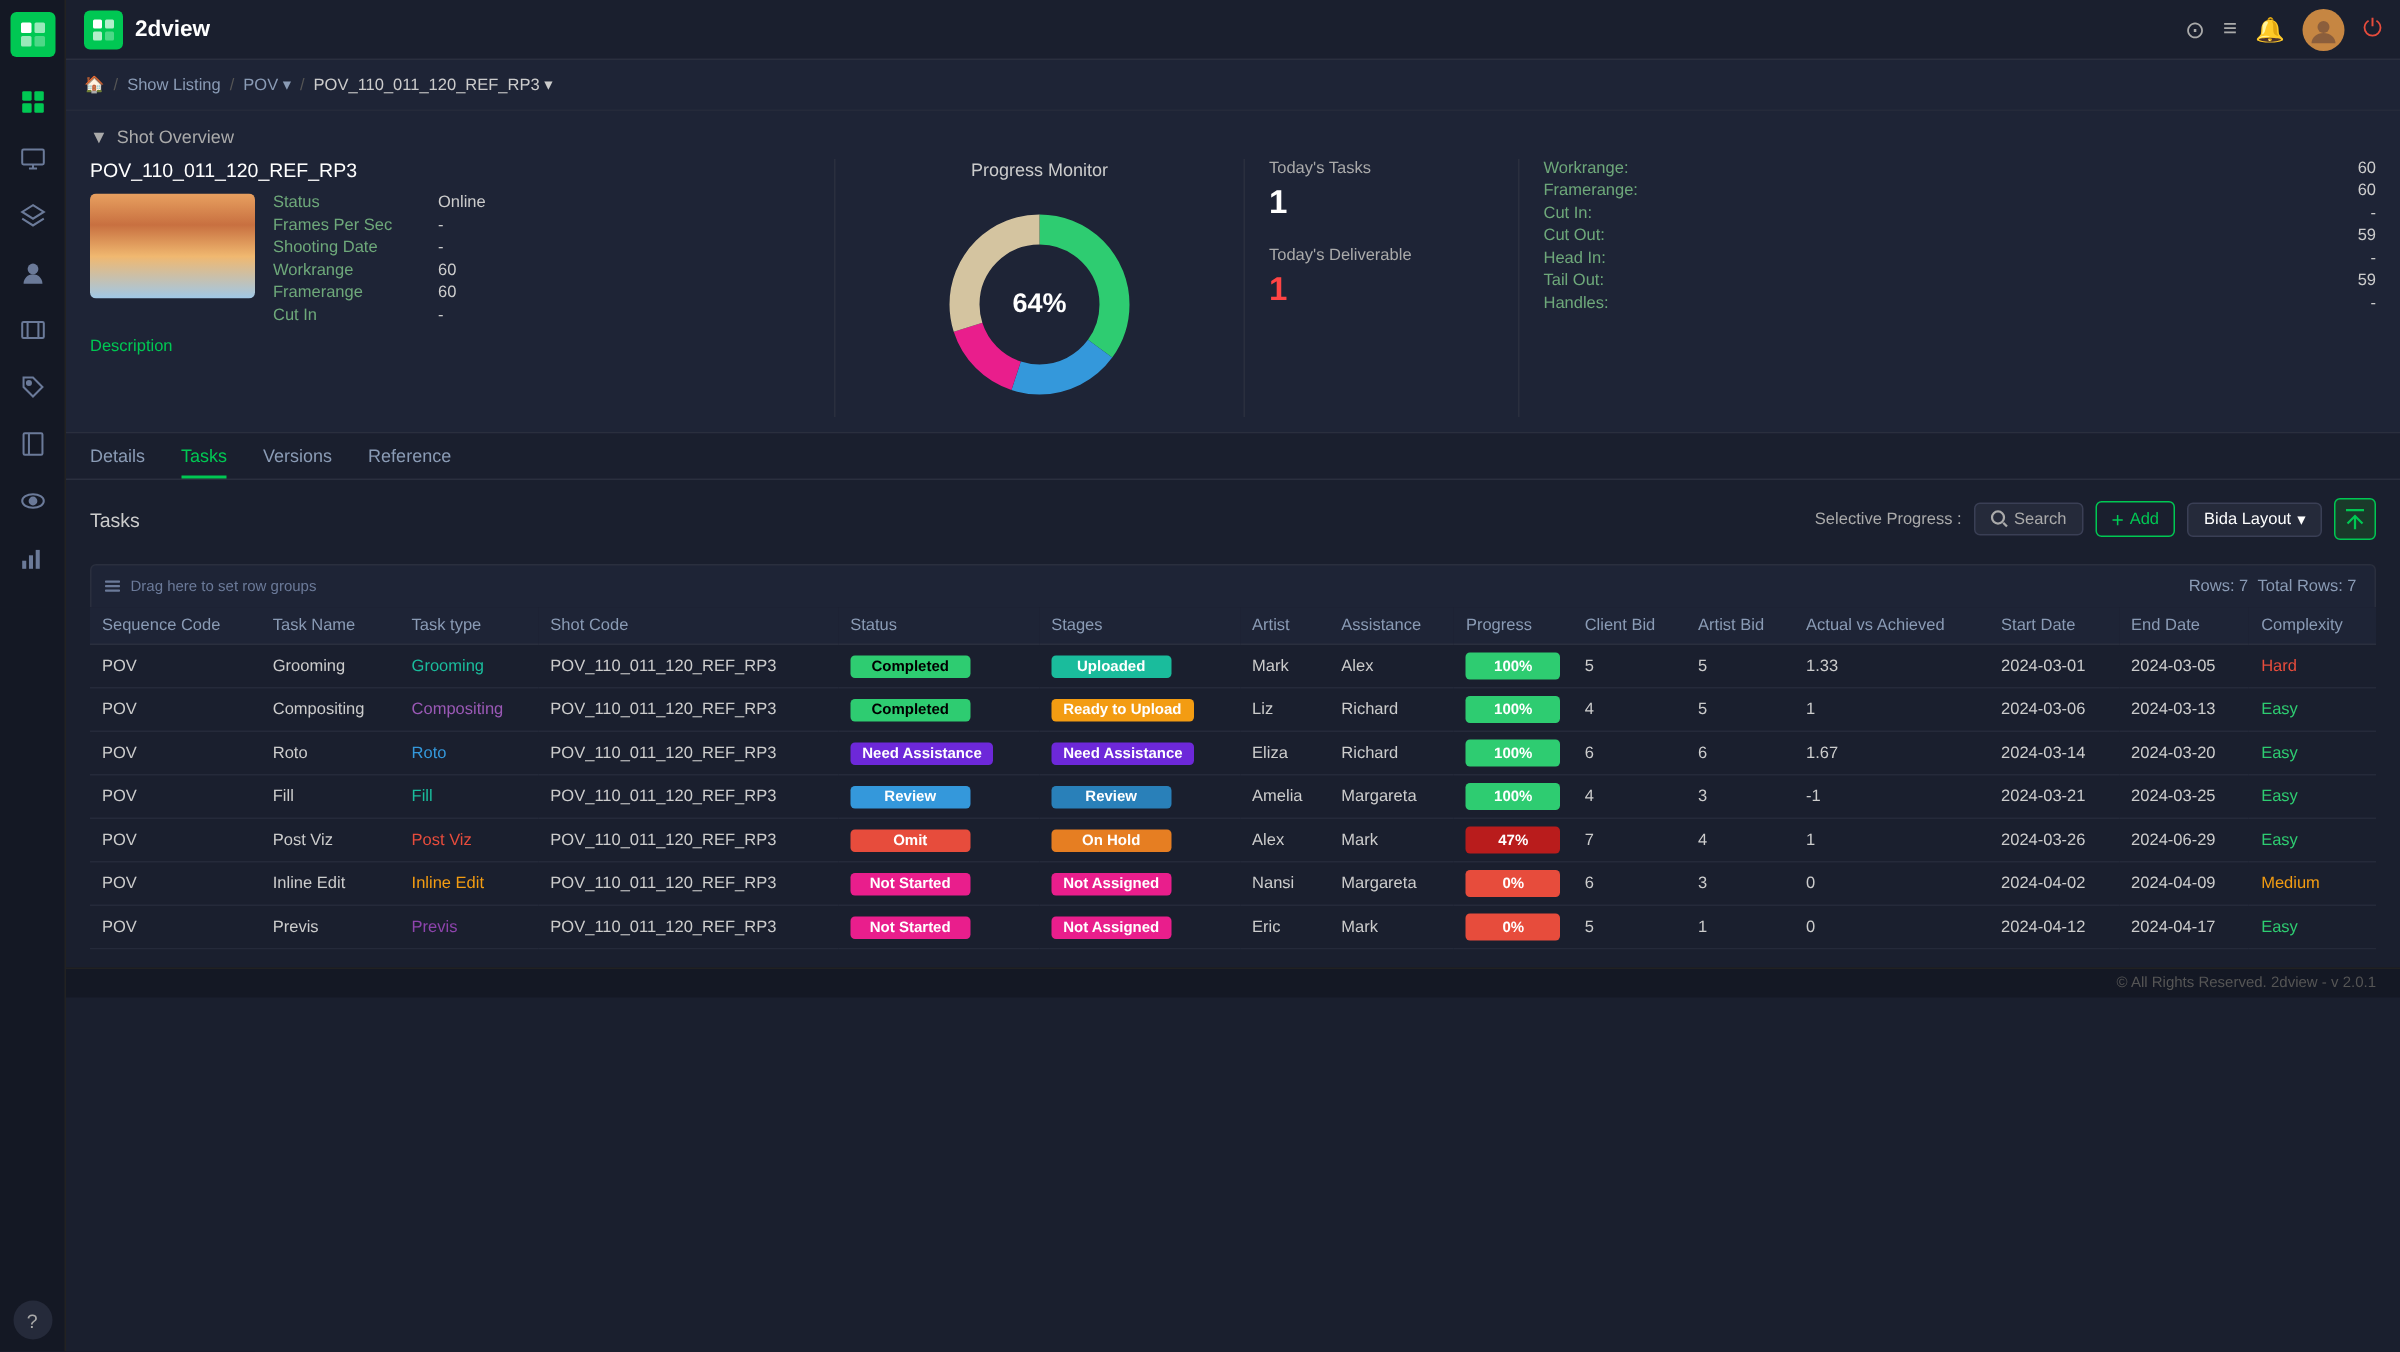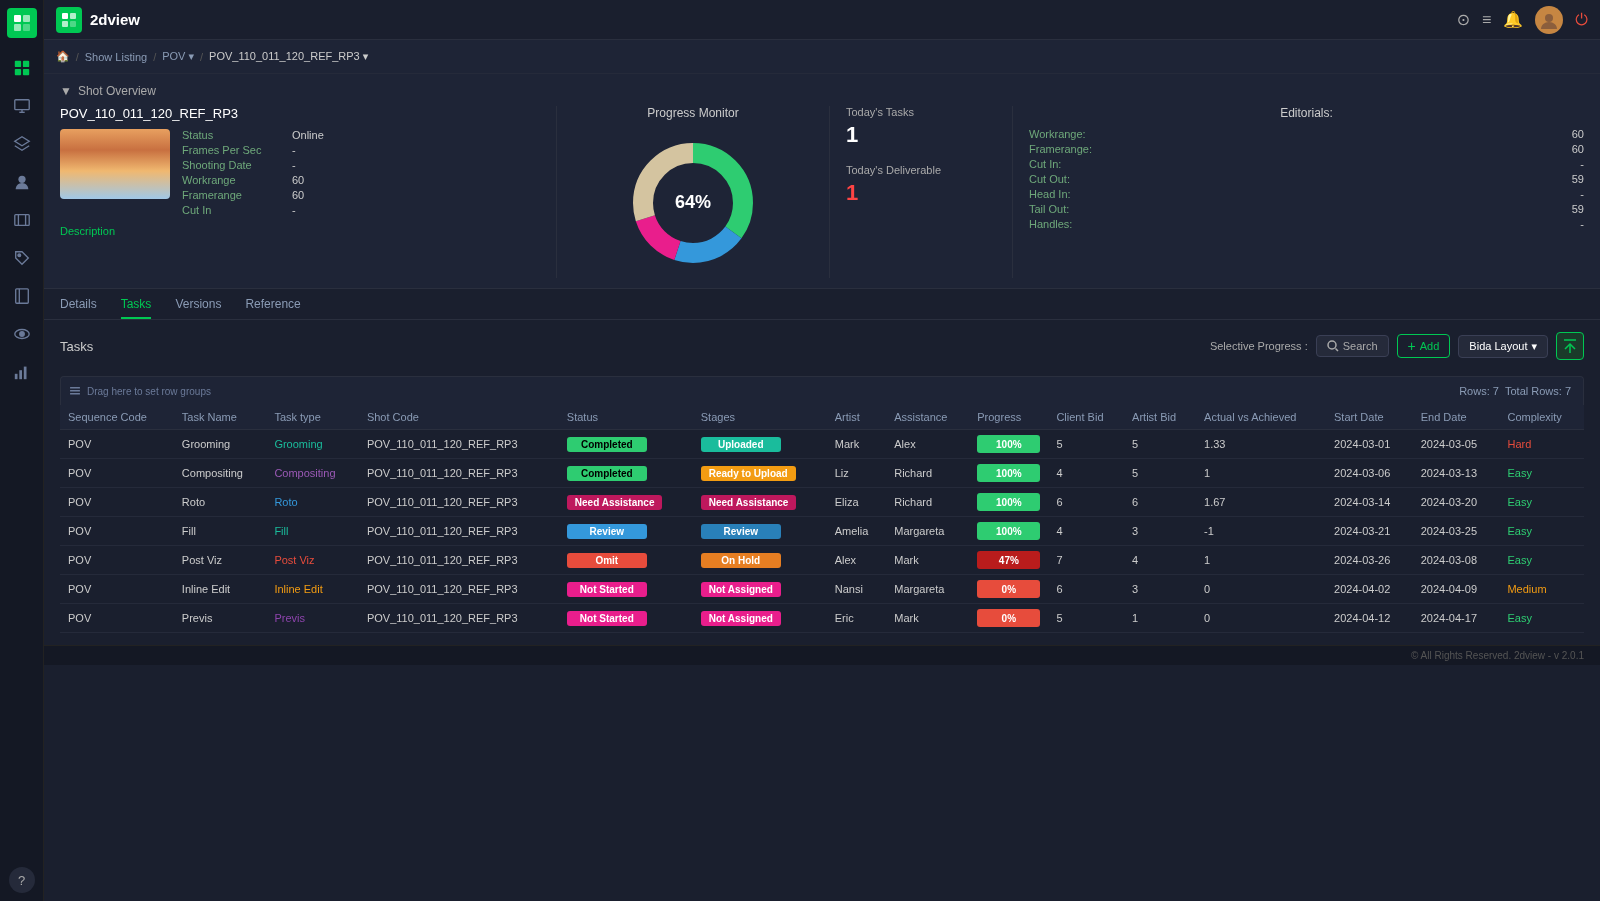--- a/index.html
+++ b/index.html
@@ -89,21 +89,21 @@
 
     
     .tasks-table { width: 100%; border-collapse: collapse; font-size: 11px; }
     .tasks-table th { background: #1e2436; color: #8a9bb5; padding: 6px 8px; text-align: left; border-bottom: 1px solid #2a2f3e; white-space: nowrap; font-weight: normal; }
     .tasks-table td { padding: 5px 8px; border-bottom: 1px solid #252a3a; color: #ccc; white-space: nowrap; }
     .row-count { color: #8a9bb5; font-size: 11px; }
 
     
     .badge { display: inline-block; padding: 2px 8px; border-radius: 3px; font-size: 10px; font-weight: bold; text-align: center; min-width: 80px; }
     .badge-completed { background: #2ecc71; color: #000; }
-    .badge-need-assistance { background: #be185d; color: #fff; }
+    .badge-need-assistance { background: #6d28d9; color: #fff; }
     .badge-review { background: #3498db; color: #fff; }
     .badge-omit { background: #e74c3c; color: #fff; }
     .badge-not-started { background: #e91e8c; color: #fff; }
     .badge-uploaded { background: #1abc9c; color: #fff; }
     .badge-ready-upload { background: #f39c12; color: #fff; }
     .badge-on-hold { background: #e67e22; color: #fff; }
     .badge-not-assigned { background: #e91e8c; color: #fff; }
     .badge-review-stage { background: #2980b9; color: #fff; }
 
     
@@ -312,21 +312,20 @@
             </div>
             <div class="stat-block">
               <div class="stat-label">Today's Deliverable</div>
               <div class="stat-value red">1</div>
             </div>
           </div>
 
           <div class="panel-divider"></div>
 
           <div class="editorials-panel">
-            <div class="panel-title">Editorials:</div>
             <div class="editorial-row">
                 <span class="editorial-key">Workrange:</span>
                 <span class="editorial-val">60</span>
               </div>
             <div class="editorial-row">
                 <span class="editorial-key">Framerange:</span>
                 <span class="editorial-val">60</span>
               </div>
             <div class="editorial-row">
                 <span class="editorial-key">Cut In:</span>
@@ -509,21 +508,21 @@
     <td><span class="badge badge-on-hold">On Hold</span></td>
     <td>Alex</td>
     <td>Mark</td>
     <td>
                     <div class="progress-bar progress-47">47%</div>
                   </td>
     <td>7</td>
     <td>4</td>
     <td class="actual-pos">1</td>
     <td>2024-03-26</td>
-    <td>2024-03-08</td>
+    <td>2024-06-29</td>
     <td style="color:#2ecc71">Easy</td>
   </tr>
                 <tr>
     <td>POV</td>
     <td>Inline Edit</td>
     <td style="color:#f39c12">Inline Edit</td>
     <td>POV_110_011_120_REF_RP3</td>
     <td><span class="badge badge-not-started">Not Started</span></td>
     <td><span class="badge badge-not-assigned">Not Assigned</span></td>
     <td>Nansi</td>

